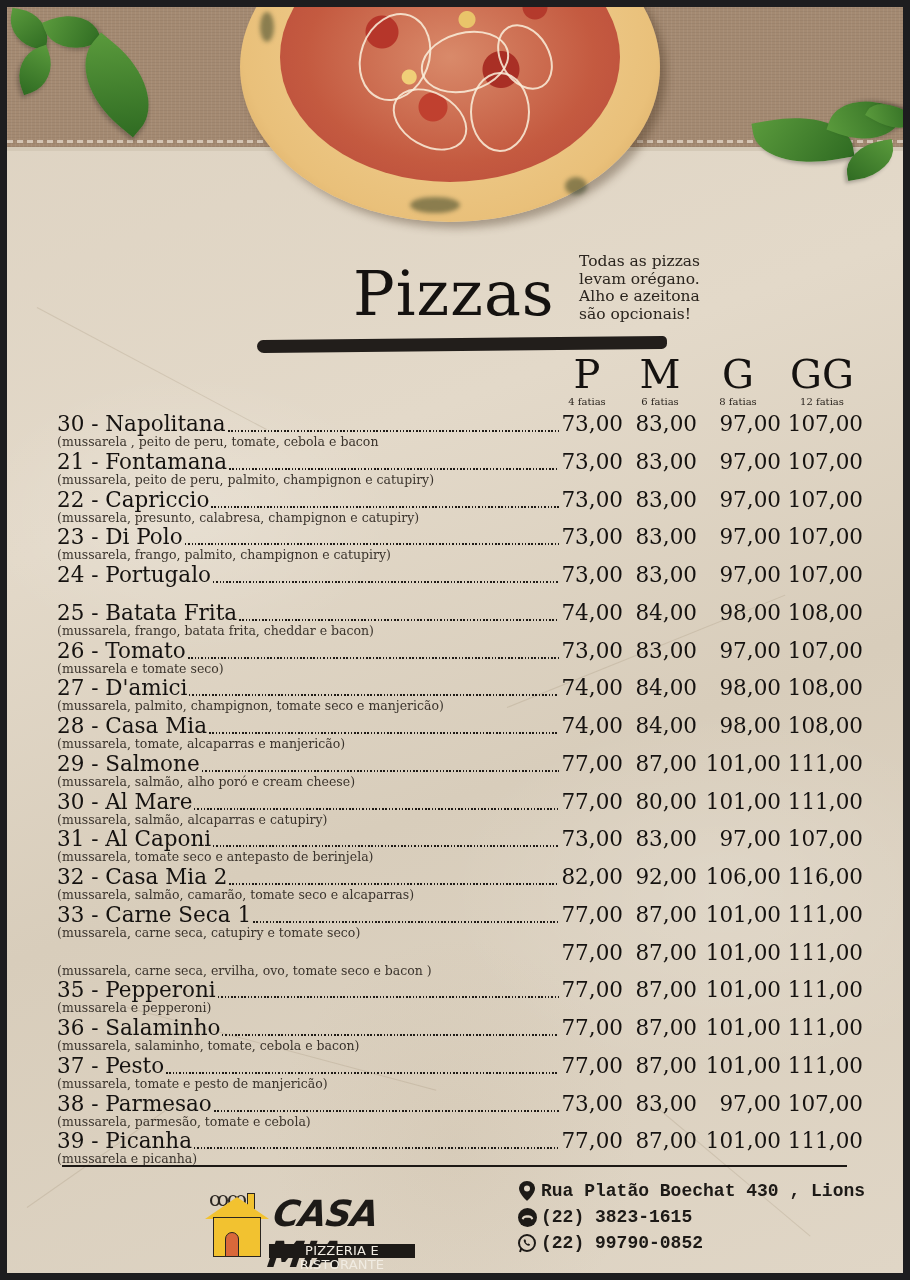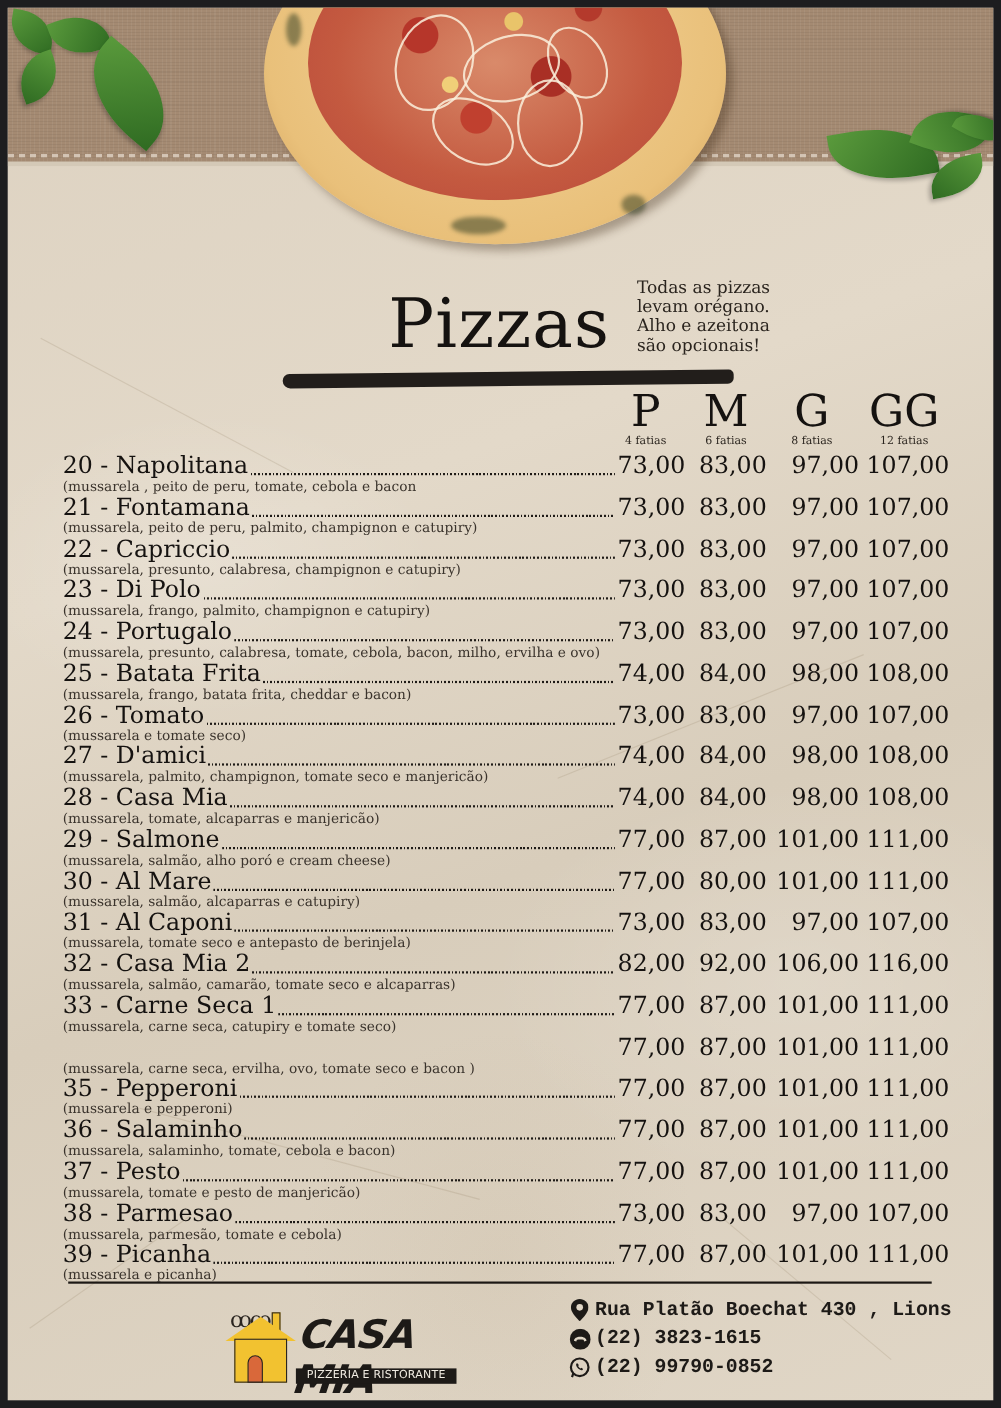--- a/index.html
+++ b/index.html
@@ -99,21 +99,21 @@
   .house-roof { position: absolute; left: 2px; top: 10px; width: 0; height: 0; border-left: 32px solid transparent; border-right: 32px solid transparent; border-bottom: 22px solid #f2c230; }
   .chimney { position: absolute; left: 44px; top: 6px; width: 8px; height: 22px; background: #f2c230; border: 1.5px solid #2a2520; }
   .door { position: absolute; left: 22px; top: 45px; width: 14px; height: 25px; background: #d9683a; border: 1.5px solid #2a2520; border-radius: 7px 7px 0 0; }
   .smoke { position: absolute; left: 6px; top: 0; font-size: 20px; color: #2a2520; letter-spacing: -2px; }
   .logo-name {
     position: absolute; left: 68px; top: 6px; font-family: "DejaVu Sans", sans-serif; font-style: italic; font-weight: bold;
     font-size: 36px; letter-spacing: -1px; color: #1d1a17; transform: skewX(-8deg);
   }
   .logo-tag {
     position: absolute; left: 66px; top: 57px; width: 146px; height: 14px; background: #1d1a17; color: #f1ece2;
-    font-family: "DejaVu Sans", sans-serif; font-size: 10px; line-height: 14px; text-align: center; letter-spacing: 0.2px;
+    font-family: "DejaVu Sans", sans-serif; font-size: 13px; line-height: 14px; text-align: center; letter-spacing: 0.2px;
   }
   .contact { position: absolute; left: 510px; font-family: Liberation Mono, monospace; font-weight: bold; font-size: 18px; color: #1d1a17; display: flex; align-items: center; text-align: center; }
   .contact .ic { width: 20px; height: 20px; margin-right: 4px; display: inline-flex; align-items: center; justify-content: center; }
 </style>
 </head>
 <body>
 
 <div class="page">
 
   <div class="marble-vein" style="left:30px;top:300px;width:260px;transform:rotate(28deg)"></div>
@@ -170,21 +170,21 @@
     <div class="size-sub">8 fatias</div>
   </div>
   <div class="size-head" style="left:775px;width:80px">
     <div class="size-letter">GG</div>
     <div class="size-sub">12 fatias</div>
   </div>
 
   <div class="menu" id="menu">
       <div class="item">
         <div class="item-line">
-          <span class="item-name">20 - Napolitana</span>
+          <span class="item-name">30 - Napolitana</span>
           <span class="dots" style="left: 171px;"></span>
         </div>
         <span class="price p-p">73,00</span>
         <span class="price p-m">83,00</span>
         <span class="price p-g">97,00</span>
         <span class="price p-gg">107,00</span>
         <span class="item-desc">(mussarela , peito de peru, tomate, cebola e bacon</span>
       </div>
       <div class="item">
         <div class="item-line">
@@ -221,21 +221,20 @@
       </div>
       <div class="item">
         <div class="item-line">
           <span class="item-name">24 - Portugalo</span>
           <span class="dots" style="left: 156px;"></span>
         </div>
         <span class="price p-p">73,00</span>
         <span class="price p-m">83,00</span>
         <span class="price p-g">97,00</span>
         <span class="price p-gg">107,00</span>
-        <span class="item-desc">(mussarela, presunto, calabresa, tomate, cebola, bacon, milho, ervilha e ovo)</span>
       </div>
       <div class="item">
         <div class="item-line">
           <span class="item-name">25 - Batata Frita</span>
           <span class="dots" style="left: 182px;"></span>
         </div>
         <span class="price p-p">74,00</span>
         <span class="price p-m">84,00</span>
         <span class="price p-g">98,00</span>
         <span class="price p-gg">108,00</span>

